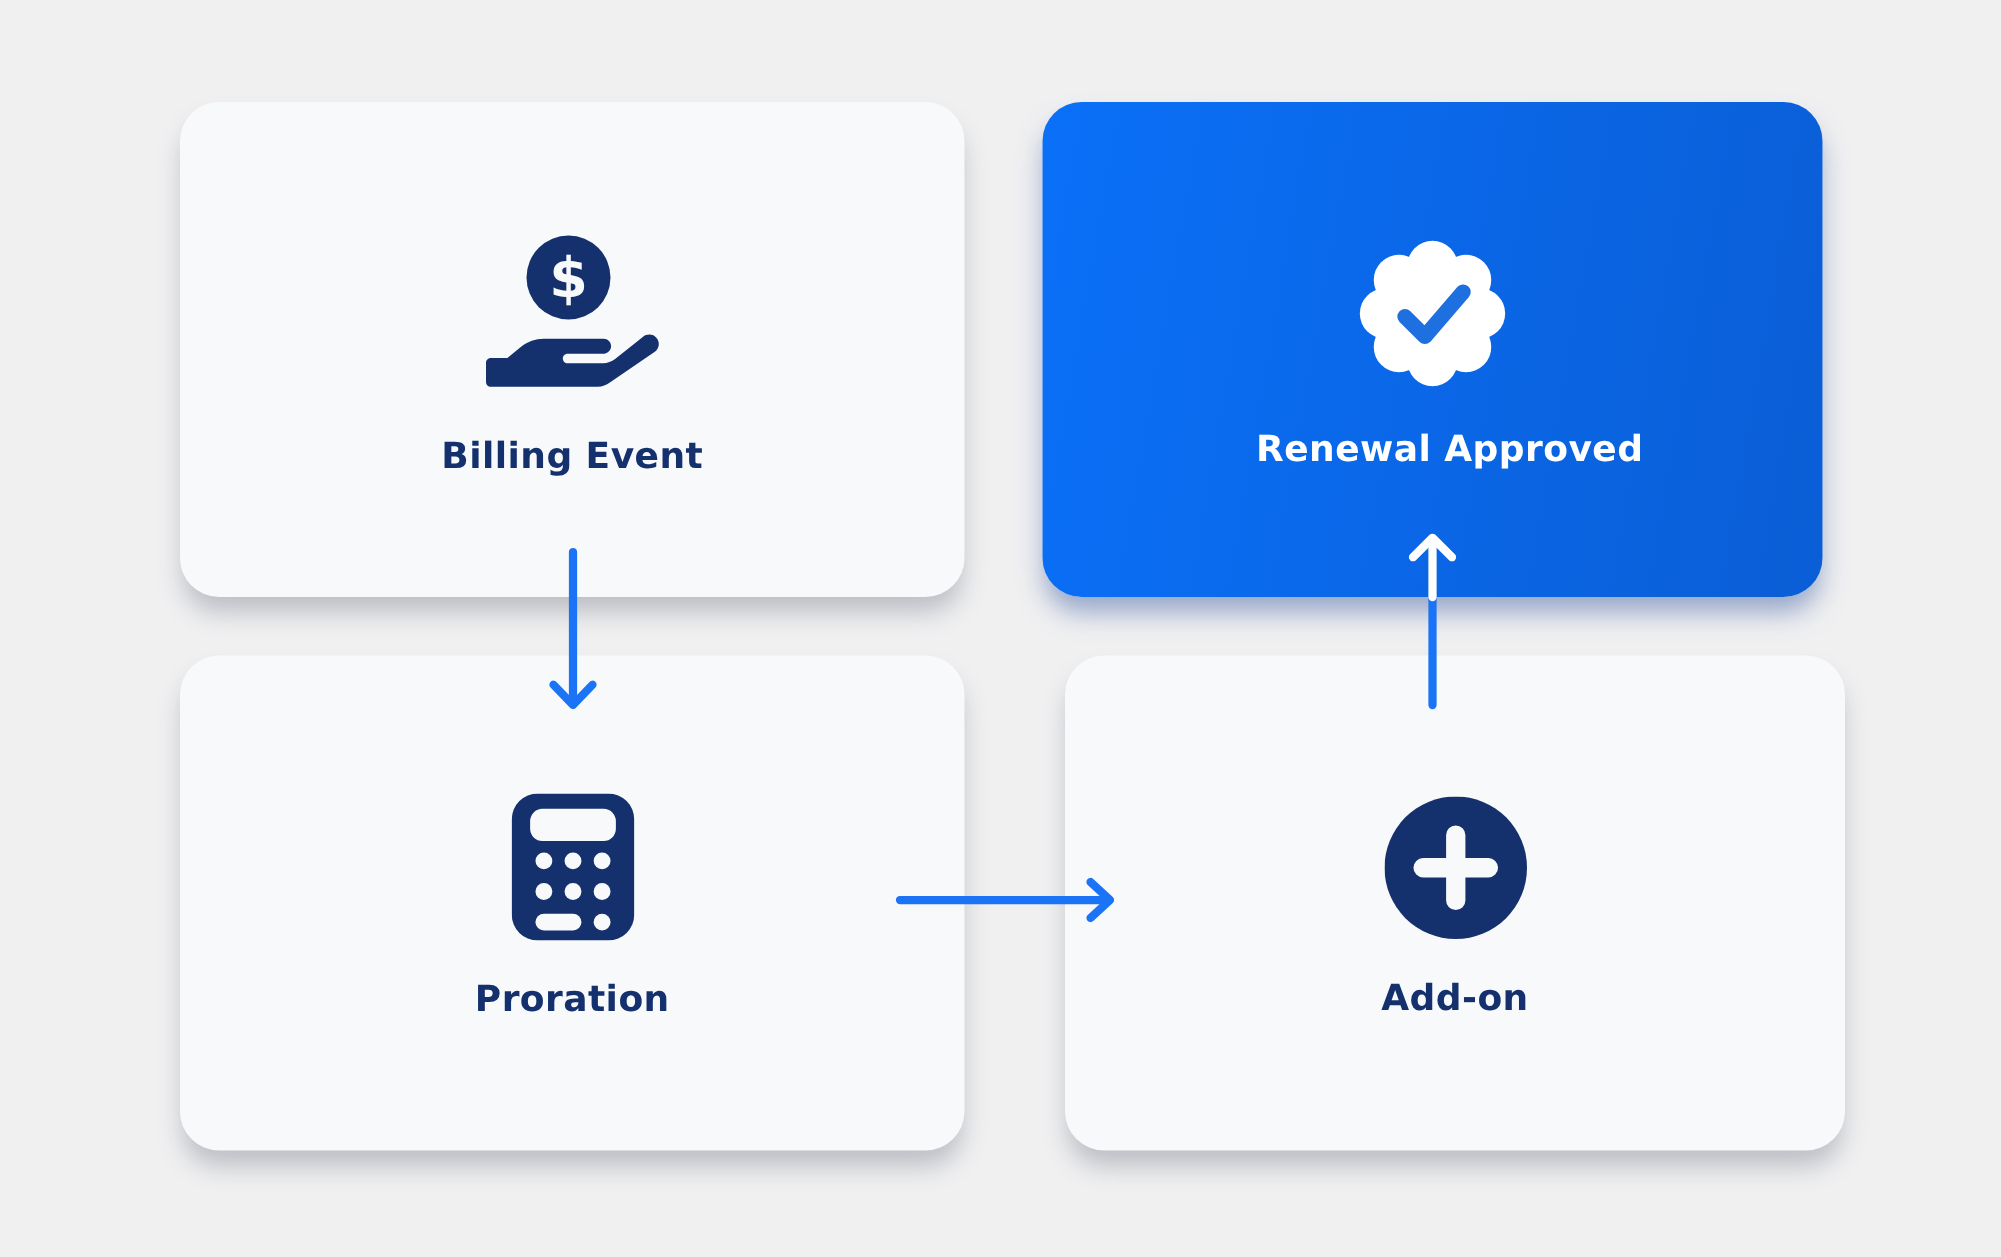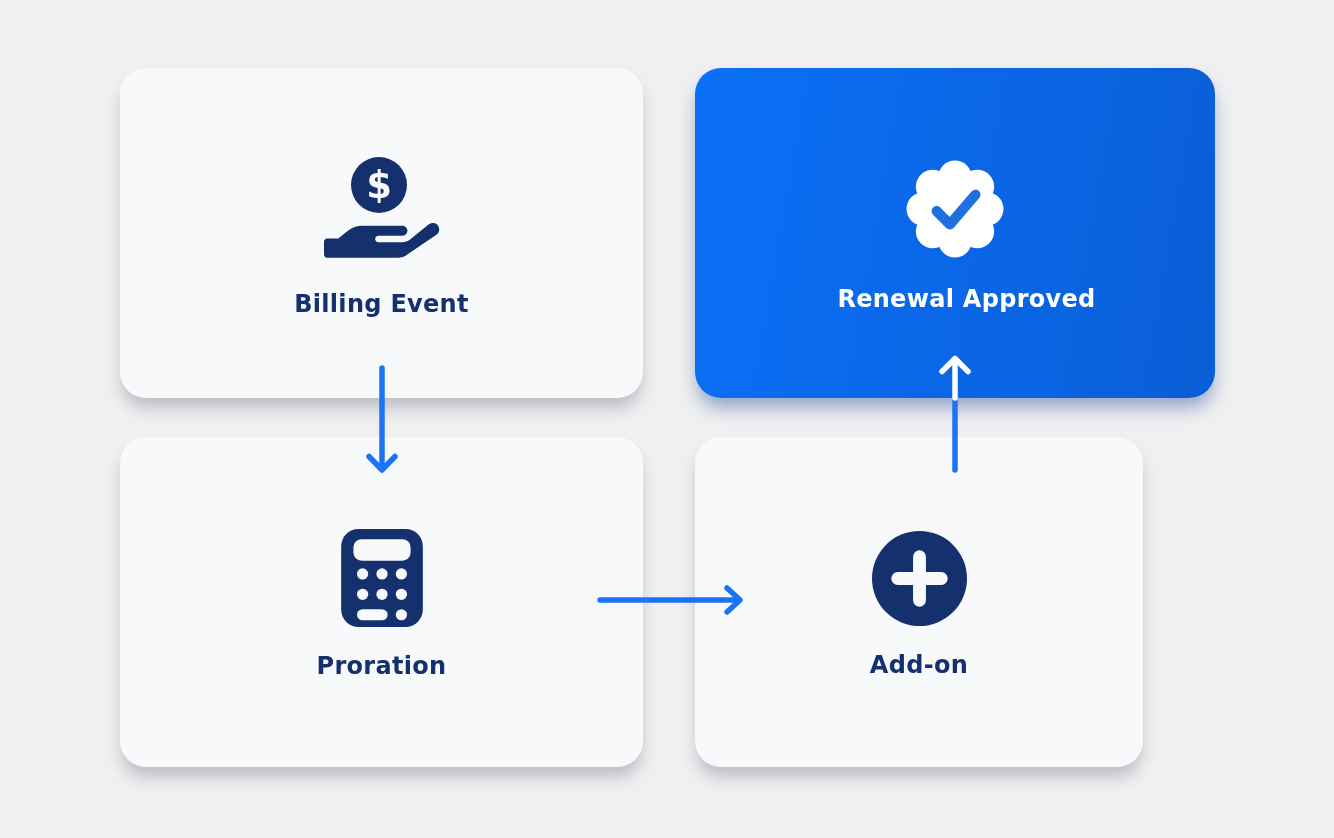--- a/index.html
+++ b/index.html
@@ -28,21 +28,21 @@
     box-sizing: border-box;
   }
   .card.primary {
     background: linear-gradient(100deg, #0a70f8 0%, #0a5ed6 100%);
     box-shadow: 0 12px 18px -2px rgba(74,106,168,0.55);
   }
 
   #card-billing-event   { left: 120px; top: 68px;  width: 523px; height: 330px; }
   #card-renewal-approved{ left: 695px; top: 68px;  width: 520px; height: 330px; }
   #card-proration       { left: 120px; top: 437px; width: 523px; height: 330px; }
-  #card-add-on          { left: 695px; top: 437px; width: 448px; height: 330px; }
+  #card-add-on          { left: 710px; top: 437px; width: 520px; height: 330px; }
 
   .card-title {
     font-size: 24px;
     line-height: 42px;
     font-weight: 700;
     letter-spacing: 0.3px;
     color: #14316e;
     white-space: nowrap;
   }
   .card.primary .card-title { color: #ffffff; margin-left: 23px; }

